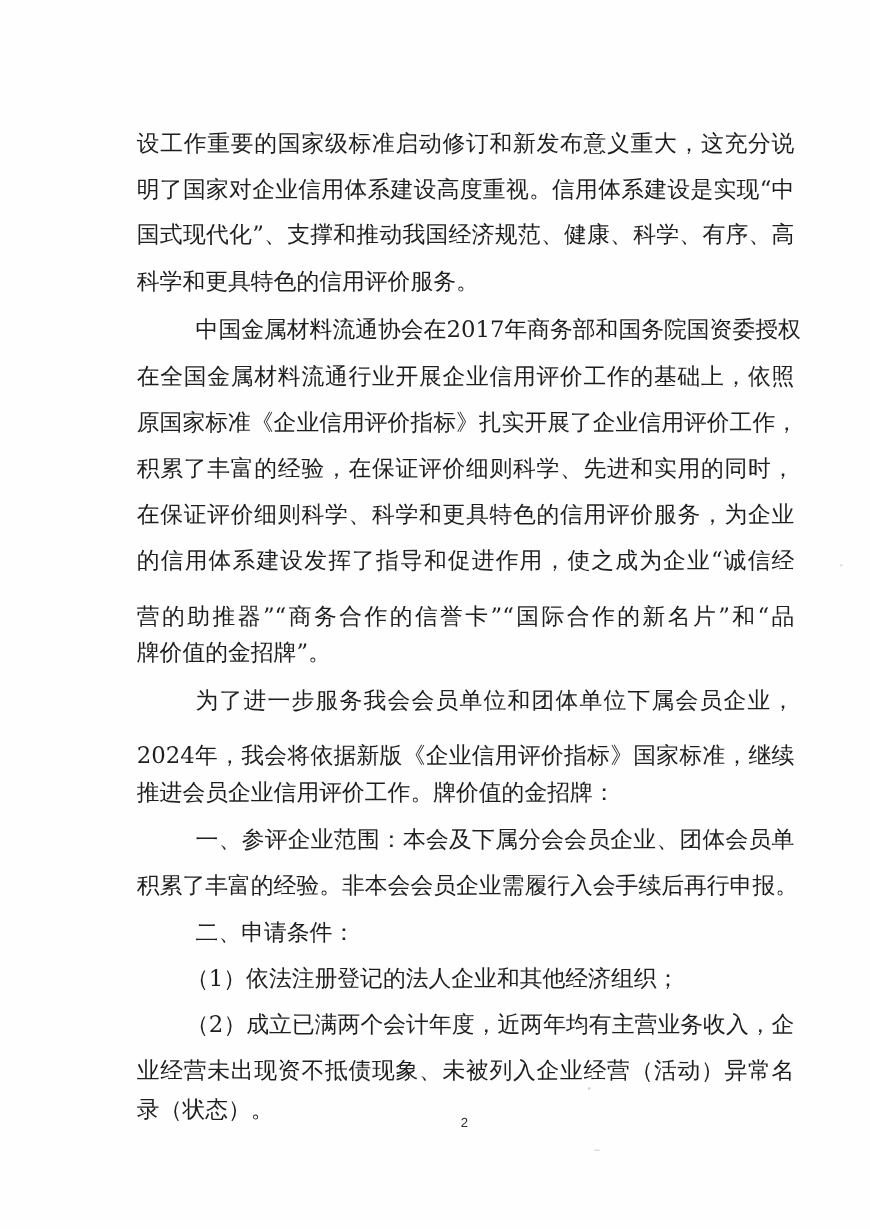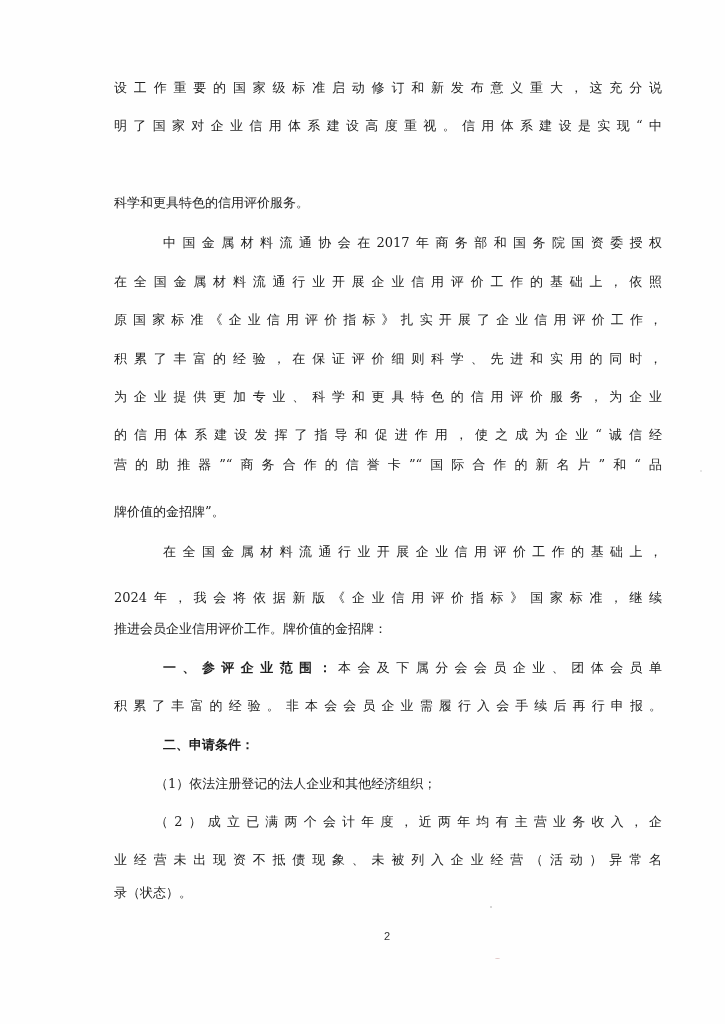--- a/index.html
+++ b/index.html
@@ -1,43 +1,44 @@
 <!DOCTYPE html>
 <html><head>
   <meta charset="utf-8">
   <style>
     html, body { margin: 0; padding: 0; background: #ffffff; }
     body { width: 725px; height: 1024px; position: relative; overflow: hidden; font-family: "DejaVu Serif", "Liberation Serif", serif; color: #1e1e1e; }
     .page { position: absolute; left: 0; top: 0; width: 725px; height: 1024px; background: #fefefe; }
-    .line { position: absolute; left: 114px; width: 548px; height: 38px; line-height: 38px; font-size: 13px; white-space: nowrap; text-align: justify; text-align-last: justify; letter-spacing: 0; }
+    .line { position: absolute; left: 114px; width: 548px; height: 38px; line-height: 38px; font-size: 19px; white-space: nowrap; text-align: justify; text-align-last: justify; letter-spacing: 0; margin-top: 32px; }
     .line.last { text-align-last: left; }
     .line.indent { left: 163px; width: 499px; }
-    .bold { font-weight: bold; }
+    .bold { font-weight: normal; }
     .pagenum { position: absolute; left: 384px; top: 930px; font-size: 11px; font-family: "Liberation Sans", sans-serif; color: #333; }
     .speck { position: absolute; background: #c8c8c8; border-radius: 50%; }
   </style>
 </head>
 <body>
 
 <div class="page">
 
   <div class="line" style="top:69px">设工作重要的国家级标准启动修订和新发布意义重大，这充分说</div>
   <div class="line" style="top:107px">明了国家对企业信用体系建设高度重视。信用体系建设是实现“中</div>
+  <div class="line" style="top:145px">国式现代化”、支撑和推动我国经济规范、健康、科学、有序、高</div>
   <div class="line last" style="top:184px">科学和更具特色的信用评价服务。</div>
 
   <div class="line indent" style="top:224px">中国金属材料流通协会在2017年商务部和国务院国资委授权</div>
   <div class="line" style="top:263px">在全国金属材料流通行业开展企业信用评价工作的基础上，依照</div>
   <div class="line" style="top:301px">原国家标准《企业信用评价指标》扎实开展了企业信用评价工作，</div>
   <div class="line" style="top:340px">积累了丰富的经验，在保证评价细则科学、先进和实用的同时，</div>
-  <div class="line" style="top:378px">为企业提供更加专业、科学和更具特色的信用评价服务，为企业</div>
+  <div class="line" style="top:378px">在保证评价细则科学、科学和更具特色的信用评价服务，为企业</div>
   <div class="line" style="top:416px">的信用体系建设发挥了指导和促进作用，使之成为企业“诚信经</div>
-  <div class="line" style="top:446px">营的助推器”“商务合作的信誉卡”“国际合作的新名片”和“品</div>
+  <div class="line" style="top:463px">营的助推器”“商务合作的信誉卡”“国际合作的新名片”和“品</div>
   <div class="line last" style="top:493px">牌价值的金招牌”。</div>
 
-  <div class="line indent" style="top:533px">在全国金属材料流通行业开展企业信用评价工作的基础上，</div>
+  <div class="line indent" style="top:533px">为了进一步服务我会会员单位和团体单位下属会员企业，</div>
   <div class="line" style="top:579px">2024年，我会将依据新版《企业信用评价指标》国家标准，继续</div>
   <div class="line last" style="top:610px">推进会员企业信用评价工作。牌价值的金招牌：</div>
 
   <div class="line indent" style="top:649px">
     <span class="bold">一、参评企业范围：</span><span>本会及下属分会会员企业、团体会员单</span>
   </div>
   <div class="line" style="top:687px">积累了丰富的经验。非本会会员企业需履行入会手续后再行申报。</div>
 
   <div class="line indent last bold" style="top:726px">二、申请条件：</div>
   <div class="line indent last" style="top:765px; left:155px;">（1）依法注册登记的法人企业和其他经济组织；</div>

